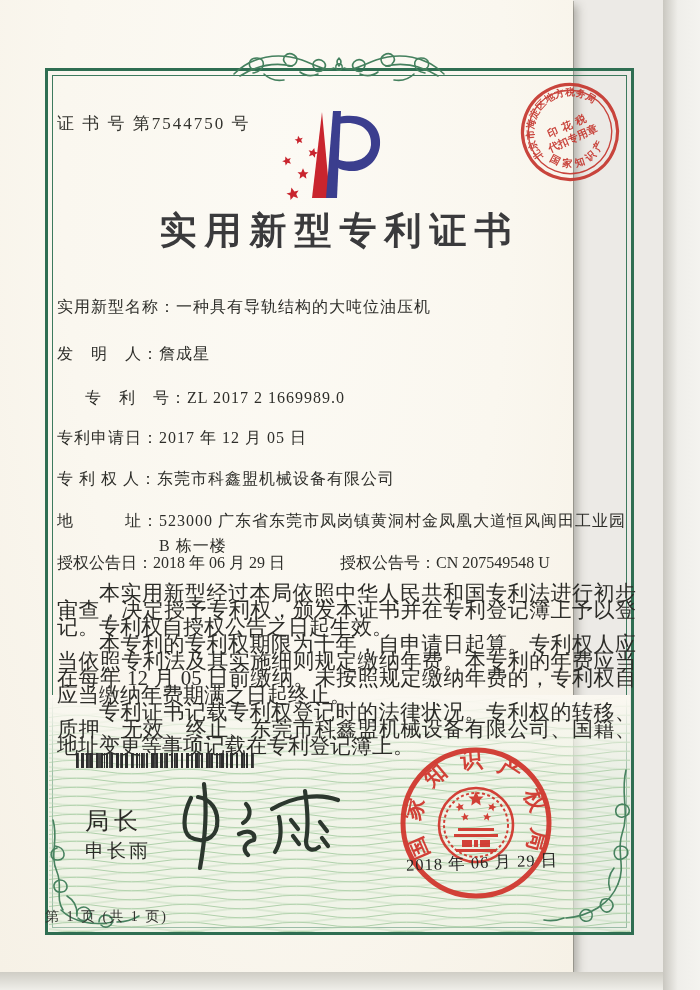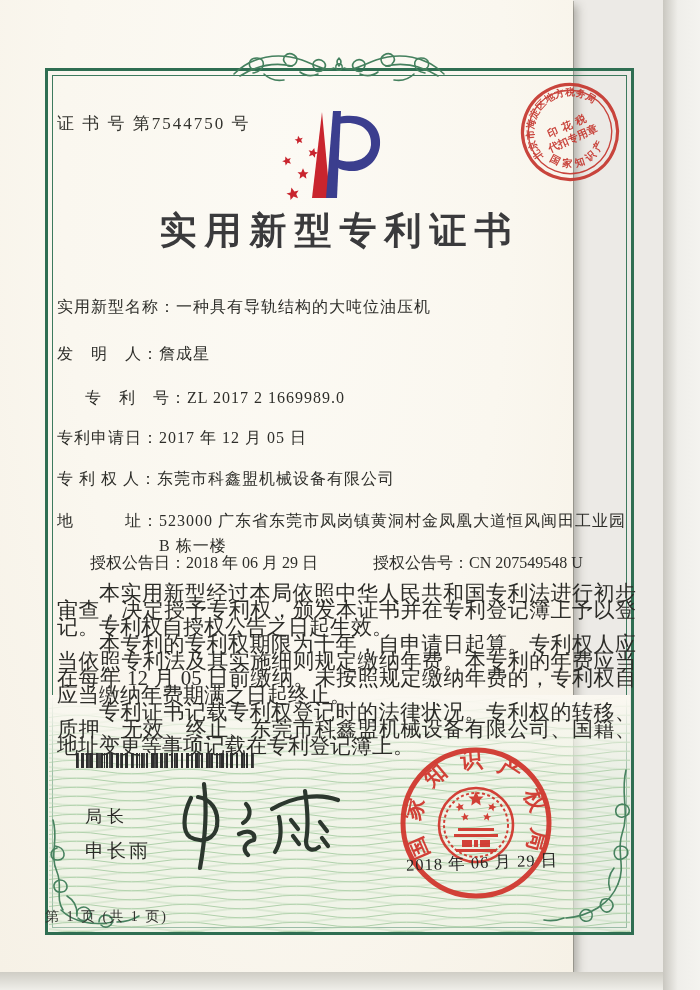--- a/index.html
+++ b/index.html
@@ -53,21 +53,21 @@
   .paras { position:absolute; left:57px; top:585px; width:579px; z-index:3;
     font-size:21px; line-height:17px; text-align:justify; color:#2c2c28; }
   .paras p { text-indent:2em; }
 
   .barcode { position:absolute; left:76px; top:753px; width:178px; height:15px; z-index:3;
     background-image:
       repeating-linear-gradient(90deg,#2e2e2e 0 2px,transparent 2px 5px),
       repeating-linear-gradient(90deg,#2e2e2e 0 1px,transparent 1px 7px),
       repeating-linear-gradient(90deg,rgba(46,46,46,.85) 0 3px,transparent 3px 11px); }
 
-  .commissioner { left:85px; top:805px; font-size:17px; letter-spacing:5px; color:#2a2a26; z-index:3;text-align:right; }
+  .commissioner { left:85px; top:805px; font-size:24px; letter-spacing:5px; color:#2a2a26; z-index:3;text-align:right; }
   .commissioner-name { left:85px; top:838px; font-size:19px; letter-spacing:3px; color:#2a2a26; z-index:3; }
 
   .signature { position:absolute; left:160px; top:778px; z-index:5; }
 
   .seal { position:absolute; left:396px; top:743px; width:160px; height:160px; z-index:4; opacity:.93; }
   .seal-date { left:406px; top:852px; font-size:16.5px; letter-spacing:1px; color:#262624;
     transform:rotate(-2deg); z-index:5; }
 
   .page-foot { left:45px; top:908px; width:589px; font-size:14px;
     letter-spacing:2px; color:#33332f; z-index:3; }
@@ -201,21 +201,21 @@
     <span class="fvalue">2017 年 12 月 05 日</span>
   </div>
   <div class="frow" style="top:466px;">
     <span class="flabel">专 利 权 人：</span>
     <span class="fvalue">东莞市科鑫盟机械设备有限公司</span>
   </div>
   <div class="frow" style="top:508px;">
     <span class="flabel">地　　　址：</span>
     <span class="fvalue">523000 广东省东莞市凤岗镇黄洞村金凤凰大道恒风闽田工业园 B 栋一楼</span>
   </div>
-  <div class="frow2col" style="top:553px;margin-left:33px;">
+  <div class="frow2col" style="top:553px;">
     <span>授权公告日：</span><span>2018 年 06 月 29 日</span>
     <span class="col-b">
       <span>授权公告号：</span><span>CN 207549548 U</span>
     </span>
   </div>
 
   <div class="paras">
     <p>本实用新型经过本局依照中华人民共和国专利法进行初步审查，决定授予专利权，颁发本证书并在专利登记簿上予以登记。专利权自授权公告之日起生效。</p>
     <p>本专利的专利权期限为十年，自申请日起算。专利权人应当依照专利法及其实施细则规定缴纳年费。本专利的年费应当在每年 12 月 05 日前缴纳。未按照规定缴纳年费的，专利权自应当缴纳年费期满之日起终止。</p>
     <p>专利证书记载专利权登记时的法律状况。专利权的转移、质押、无效、终止、东莞市科鑫盟机械设备有限公司、国籍、地址变更等事项记载在专利登记簿上。</p>

